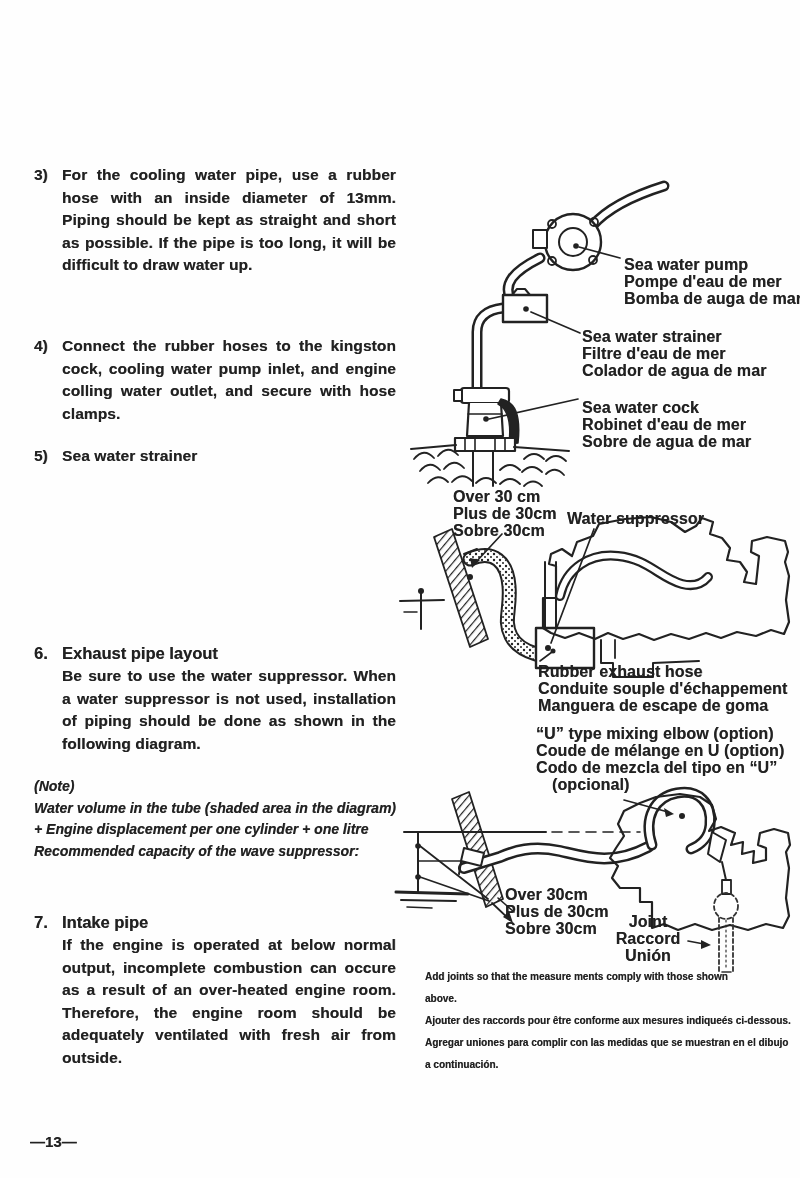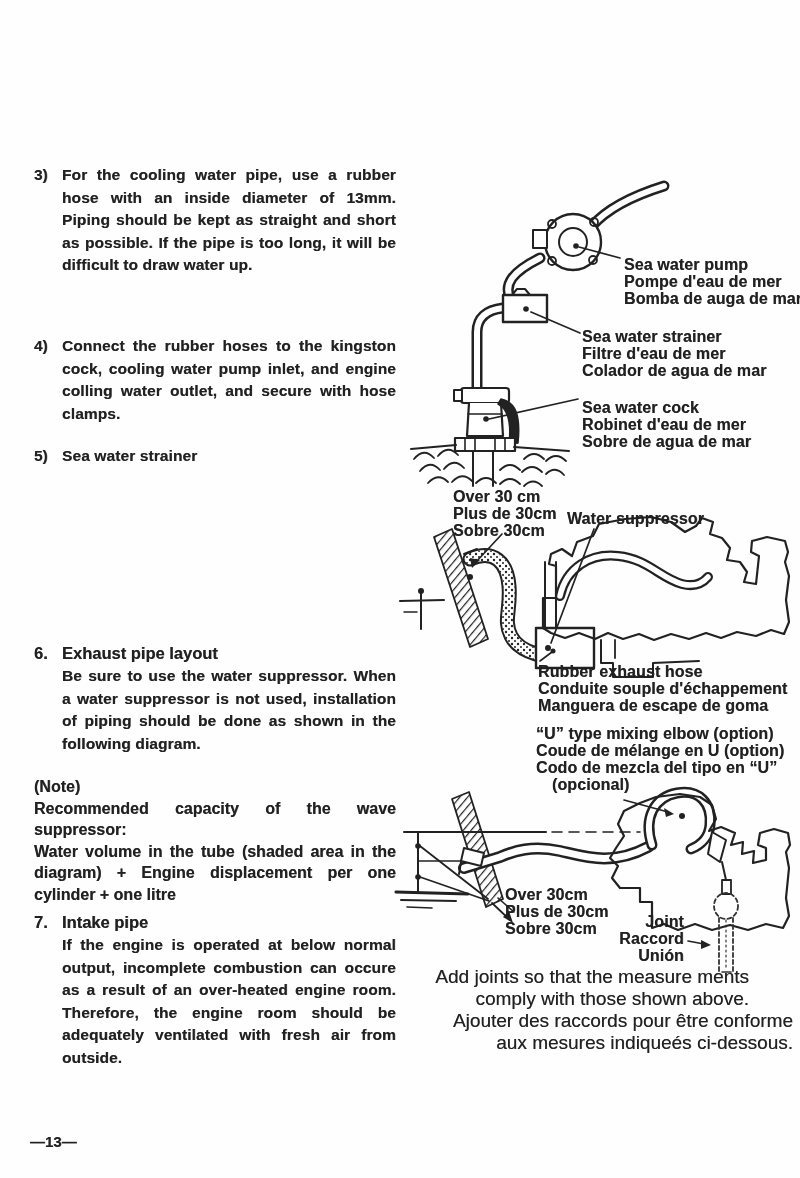--- a/index.html
+++ b/index.html
@@ -27,38 +27,37 @@
     font-weight:bold; font-size:15.5px; line-height:22.5px;
     text-align:justify; letter-spacing:0.1px;
     text-shadow:0.3px 0.3px 0.5px rgba(0,0,0,.5);
   }
   .head-title {
     font-weight:bold; font-size:16.5px; line-height:24px;
     text-shadow:0.3px 0.3px 0.5px rgba(0,0,0,.55);
   }
   .sec-body { margin-left:28px; }
   .note-block p {
-    font-weight:bold; font-size:16px; line-height:21.5px;
+    font-style:italic; font-weight:bold; font-size:14px; line-height:21.5px;
     text-align:justify; text-shadow:0.3px 0.3px 0.5px rgba(0,0,0,.5);
   }
 
   
   .dlabel {
     position:absolute; font-weight:bold; font-size:16px; line-height:17px;
     letter-spacing:0.1px; white-space:nowrap;
     text-shadow:0.3px 0.3px 0.4px rgba(0,0,0,.5);
   }
   .dlabel .indent { padding-left:16px; }
-  .center { text-align:right; }
+  .center { text-align:center; }
 
   .caption { position:absolute; }
   .caption p {
-    font-weight:normal; font-size:19px; line-height:22px;
+    font-weight:bold; font-size:10px; line-height:22px;
     text-shadow:0.3px 0.3px 0.5px rgba(0,0,0,.5);
-    text-align:right;
   }
   .pageno {
     position:absolute; font-weight:bold; font-size:15px;
     text-shadow:0.3px 0.3px 0.5px rgba(0,0,0,.5);
   }
 </style>
 </head>
 <body>
 
 <div class="page">
@@ -233,22 +232,22 @@
     <div class="block" style="top:641px">
       <div class="item">
         <span class="num head-title">6.</span>
         <span class="head-title">Exhaust pipe layout</span>
       </div>
       <p class="body sec-body" style="width:334px">Be sure to use the water suppressor. When a water suppressor is not used, installation of piping should be done as shown in the following diagram.</p>
     </div>
 
     <div class="block note-block" style="top:776px">
       <p>(Note)</p>
+      <p>Water volume in the tube (shaded area in the diagram) + Engine displacement per one cylinder + one litre</p>
       <p>Recommended capacity of the wave suppressor:</p>
-      <p>Water volume in the tube (shaded area in the diagram) + Engine displacement per one cylinder + one litre</p>
     </div>
 
     <div class="block" style="top:910px">
       <div class="item">
         <span class="num head-title">7.</span>
         <span class="head-title">Intake pipe</span>
       </div>
       <p class="body sec-body" style="width:334px">If the engine is operated at below normal output, incomplete combustion can occure as a result of an over-heated engine room. Therefore, the engine room should be adequately ventilated with fresh air from outside.</p>
     </div>
   </div>
@@ -303,17 +302,18 @@
 
   <div class="dlabel center" style="left:612px;top:913px;width:72px">
     <div>Joint</div>
     <div>Raccord</div>
     <div>Unión</div>
   </div>
 
   <div class="caption" style="left:425px;top:966px;width:368px">
     <p style="width:324px">Add joints so that the measure ments comply with those shown above.</p>
     <p>Ajouter des raccords pour être conforme aux mesures indiqueés ci-dessous.</p>
+    <p>Agregar uniones para complir con las medidas que se muestran en el dibujo a continuación.</p>
   </div>
 
   <div class="pageno" style="left:30px;top:1133px">—13—</div>
 
 </div>
 
 </body></html>

